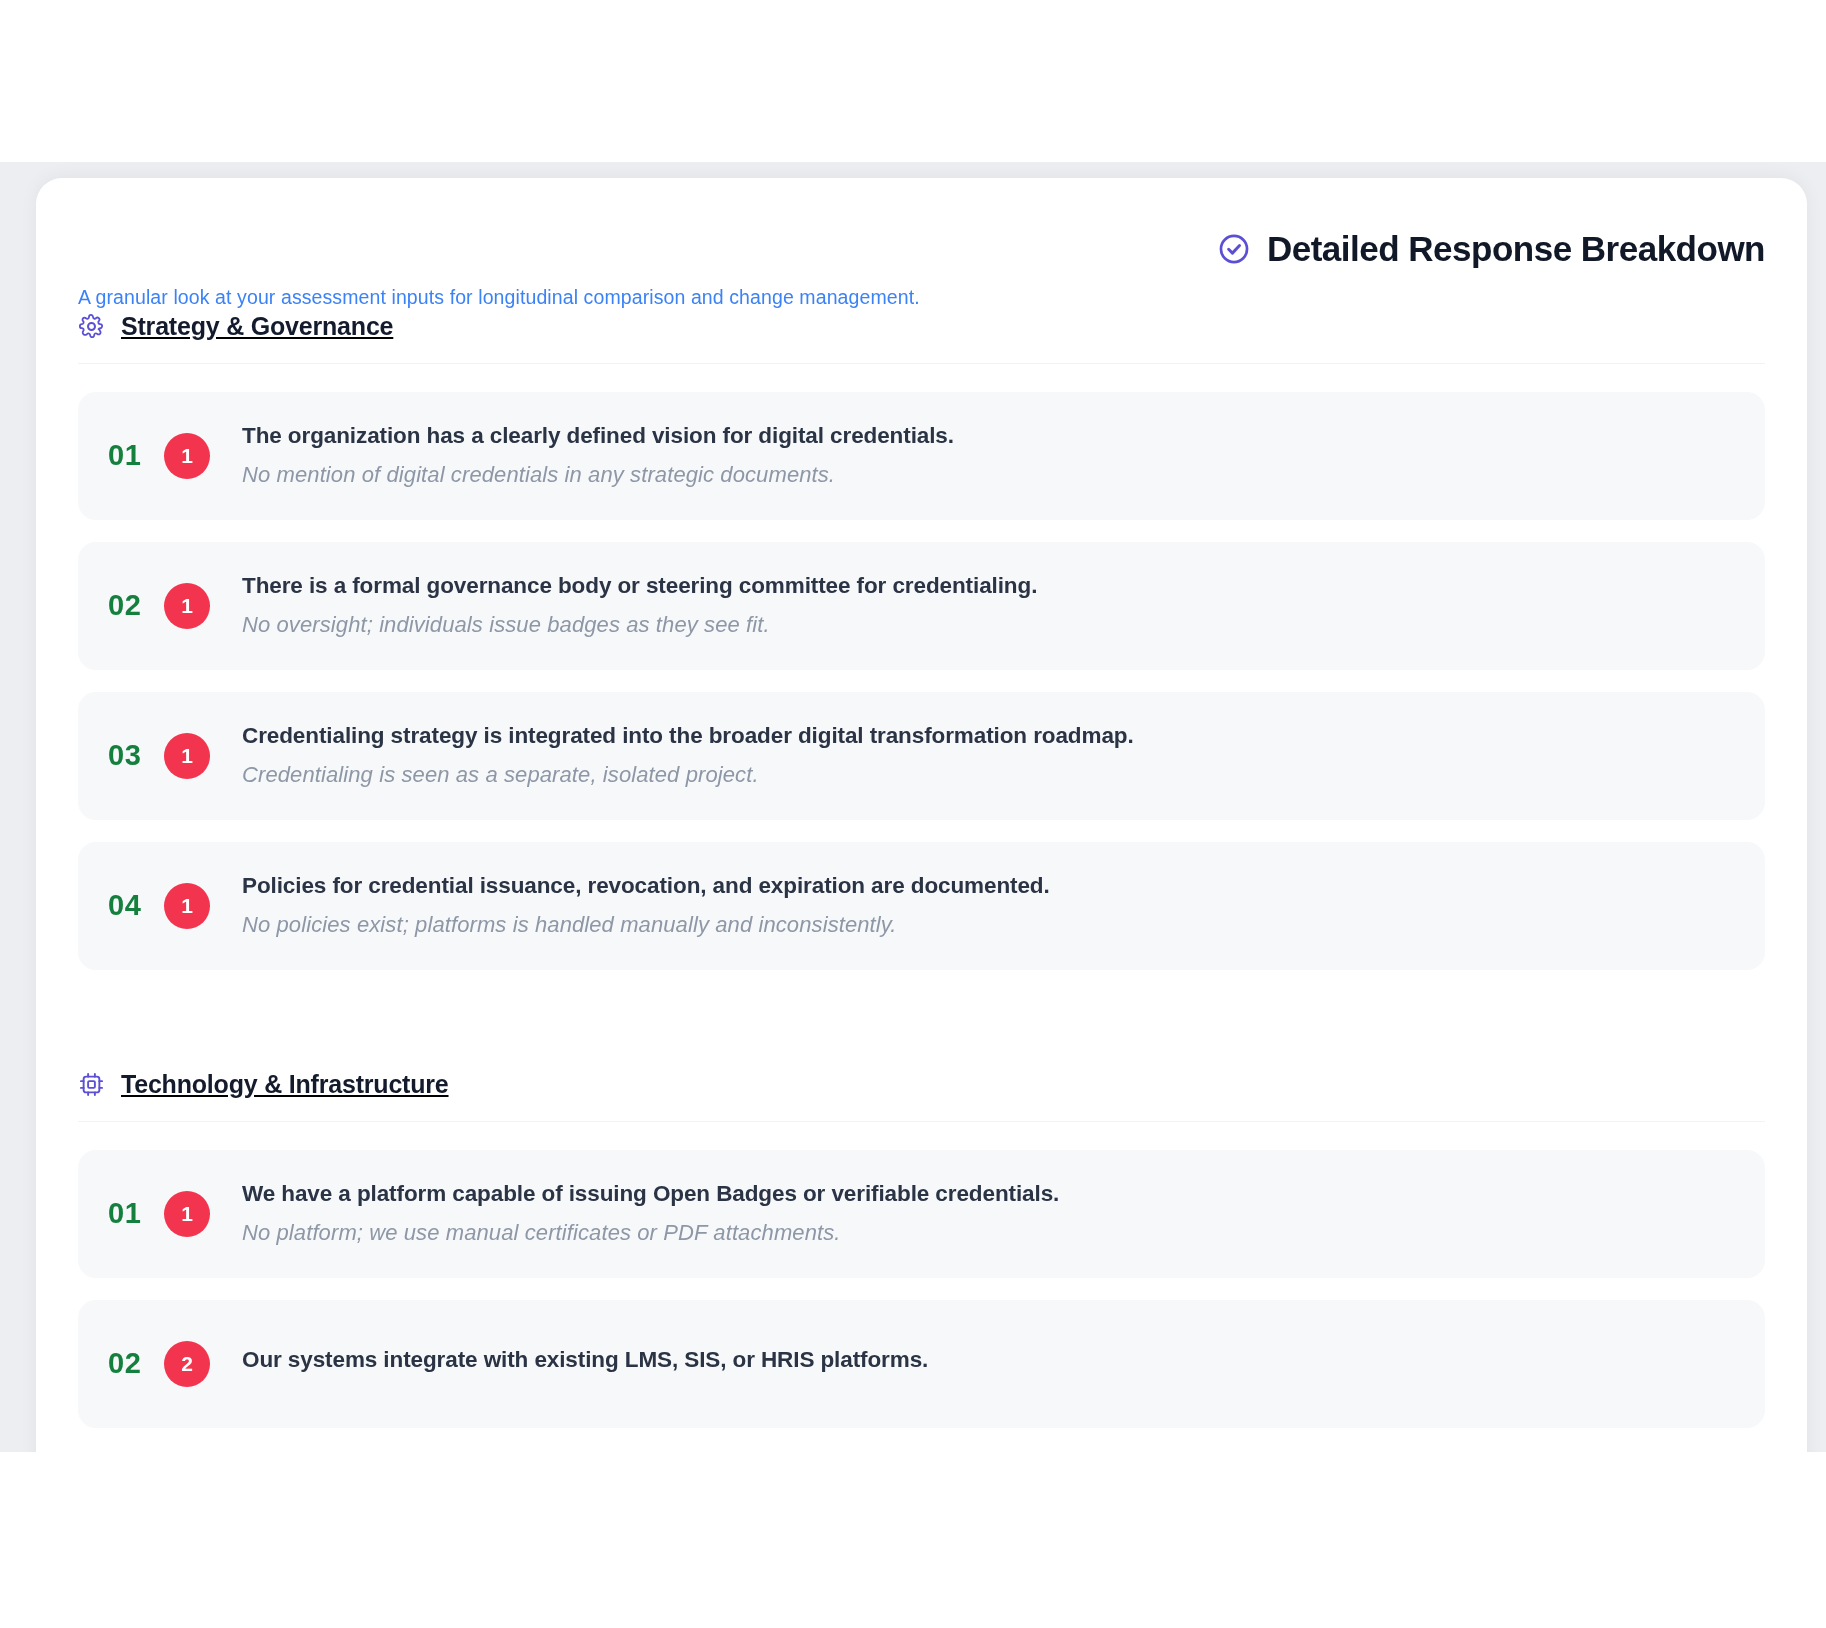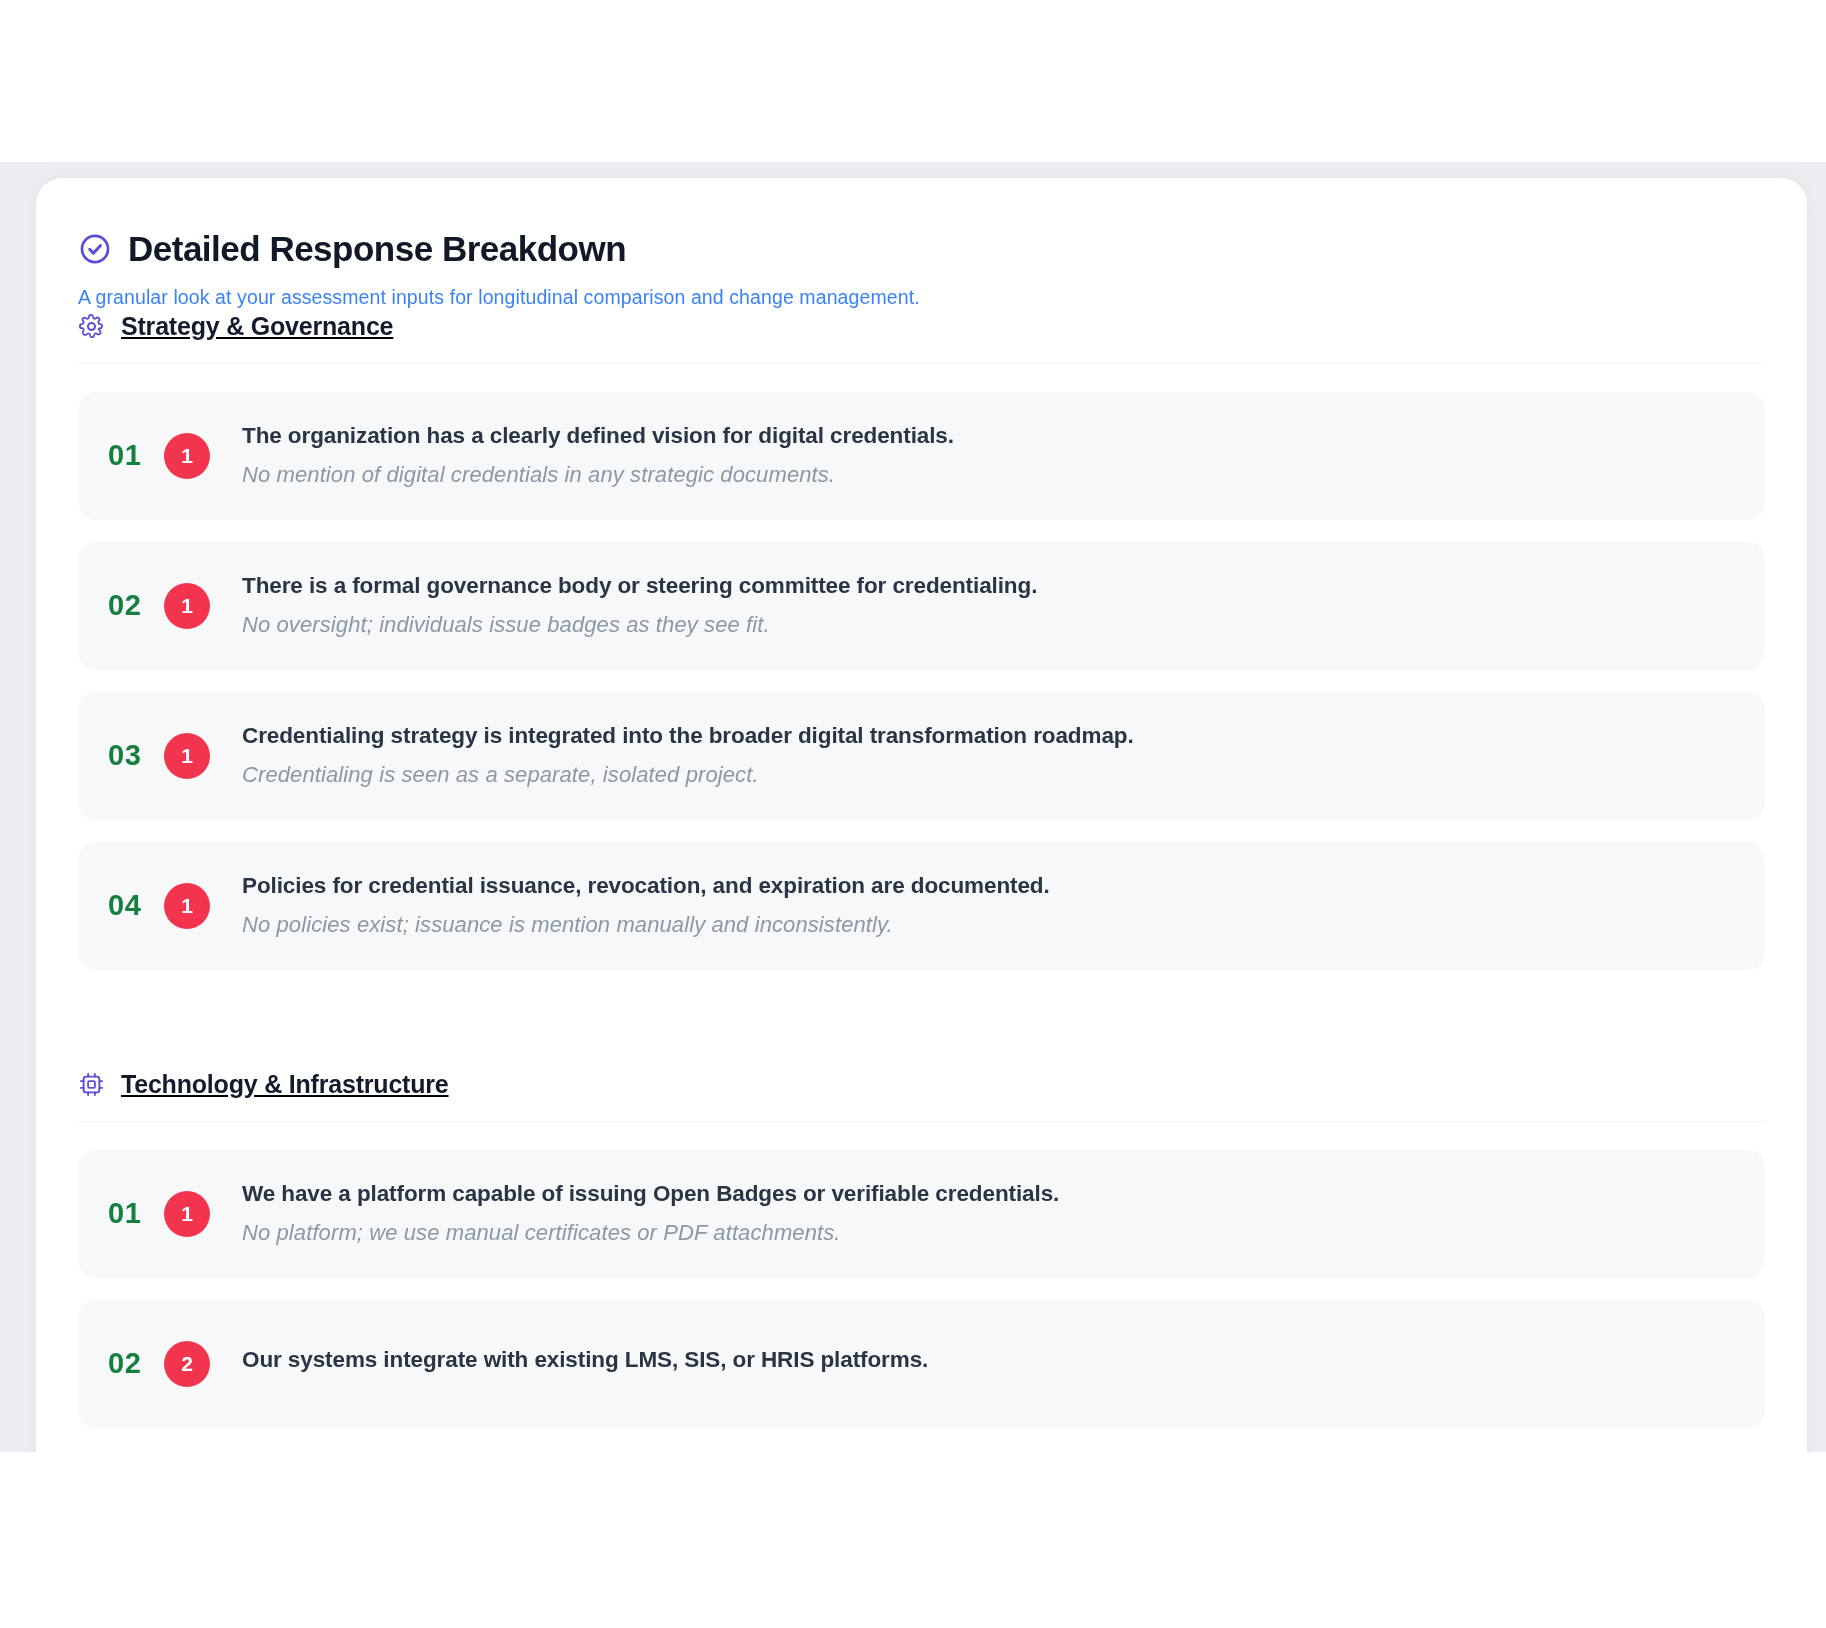--- a/index.html
+++ b/index.html
@@ -50,20 +50,21 @@
     padding: 52px 42px 40px 42px;
     box-shadow: 0 -2px 18px rgba(15, 23, 42, 0.05);
   }
 
   
   .card-head {
     display: flex;
     align-items: center;
     gap: 16px;
     margin-bottom: 14px;
+    justify-content: flex-end;
   }
 
   .check-icon {
     width: 34px;
     height: 34px;
     flex: 0 0 34px;
     display: block;
   }
 
   .card-title {
@@ -217,21 +218,21 @@
             <div class="q-text">Credentialing strategy is integrated into the broader digital transformation roadmap.</div>
             <div class="q-answer">Credentialing is seen as a separate, isolated project.</div>
           </div>
         </div>
 
         <div class="q-row">
           <div class="q-index">04</div>
           <div class="q-badge">1</div>
           <div class="q-body">
             <div class="q-text">Policies for credential issuance, revocation, and expiration are documented.</div>
-            <div class="q-answer">No policies exist; issuance is mention manually and inconsistently.</div>
+            <div class="q-answer">No policies exist; platforms is handled manually and inconsistently.</div>
           </div>
         </div>
       </div>
 
       <div class="section-gap"></div>
 
       <div class="section">
         <div class="section-head">
           <svg class="section-icon" viewBox="0 0 24 24" fill="none">
             <rect x="5" y="5" width="14" height="14" rx="2.2" stroke="#5b4fd6" stroke-width="1.7"></rect>

